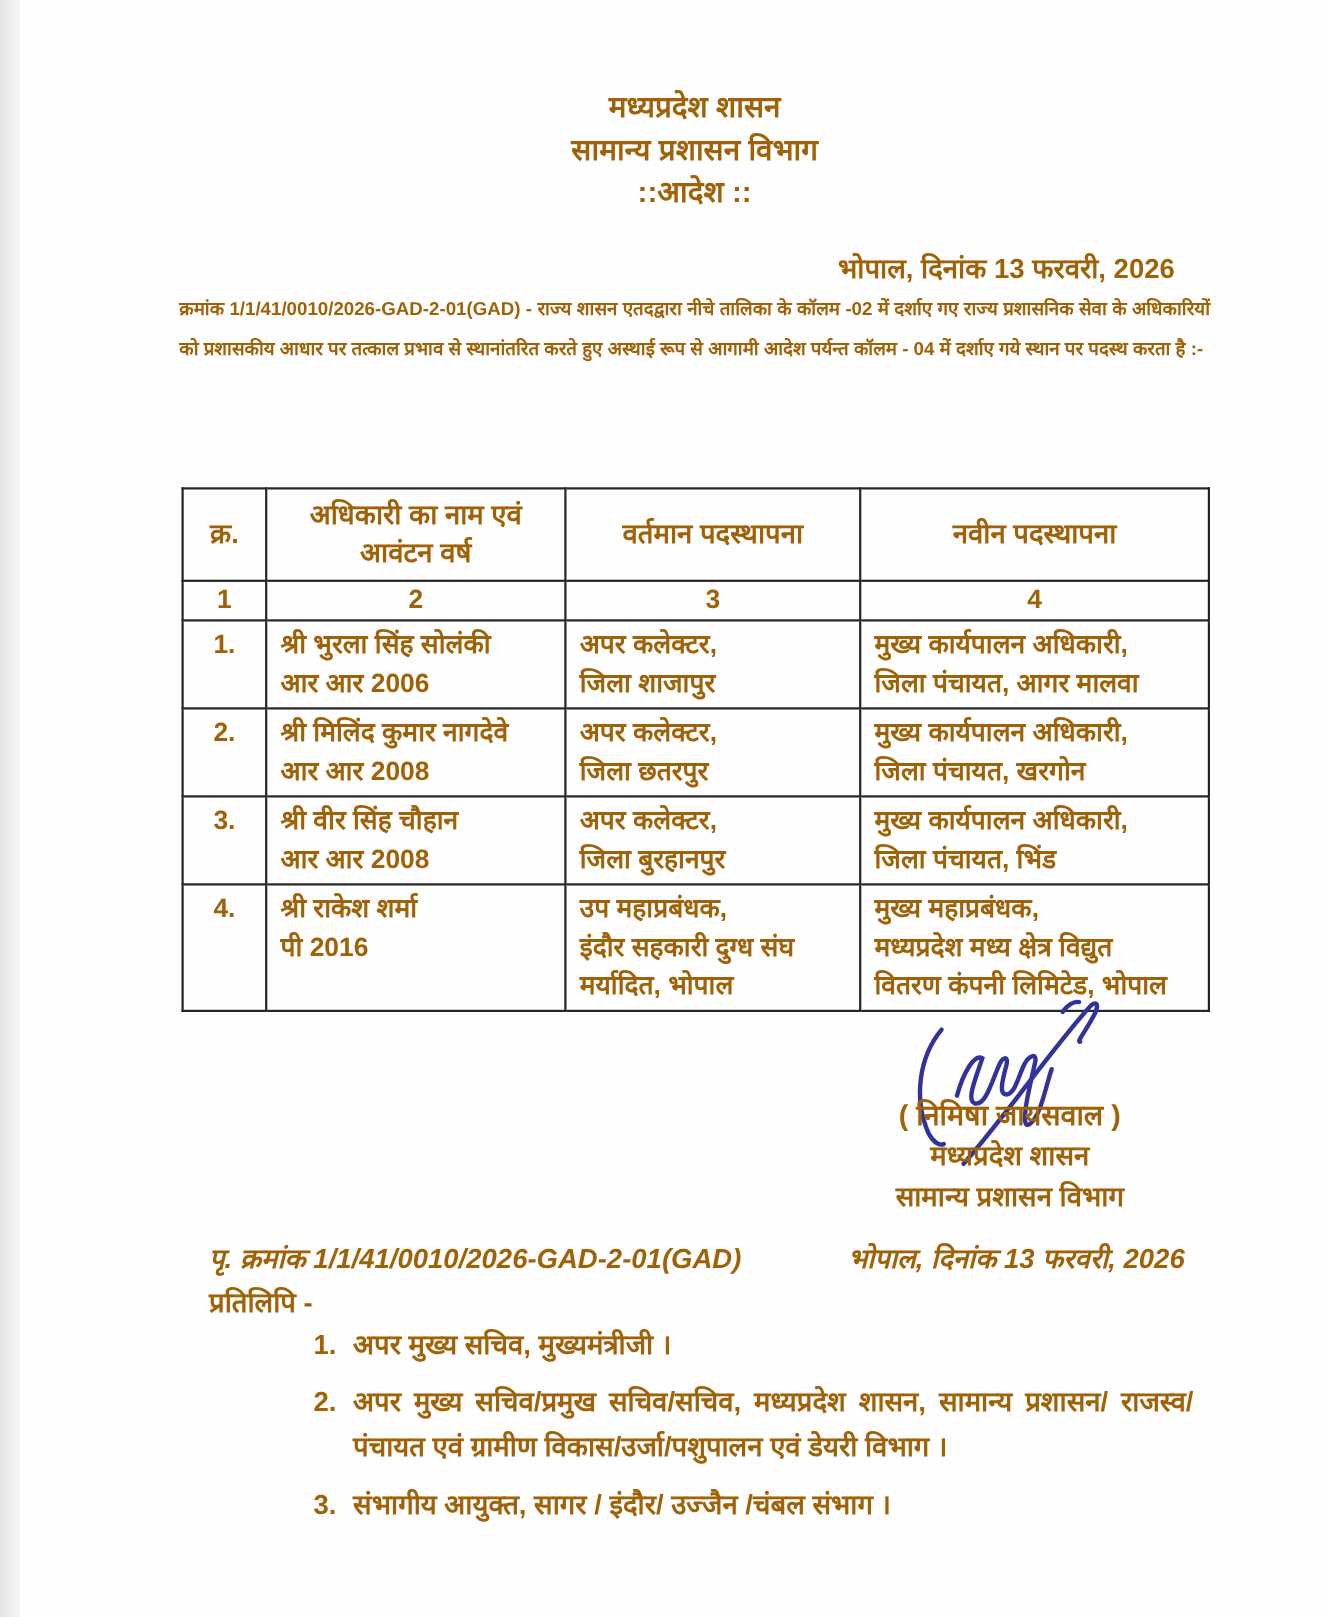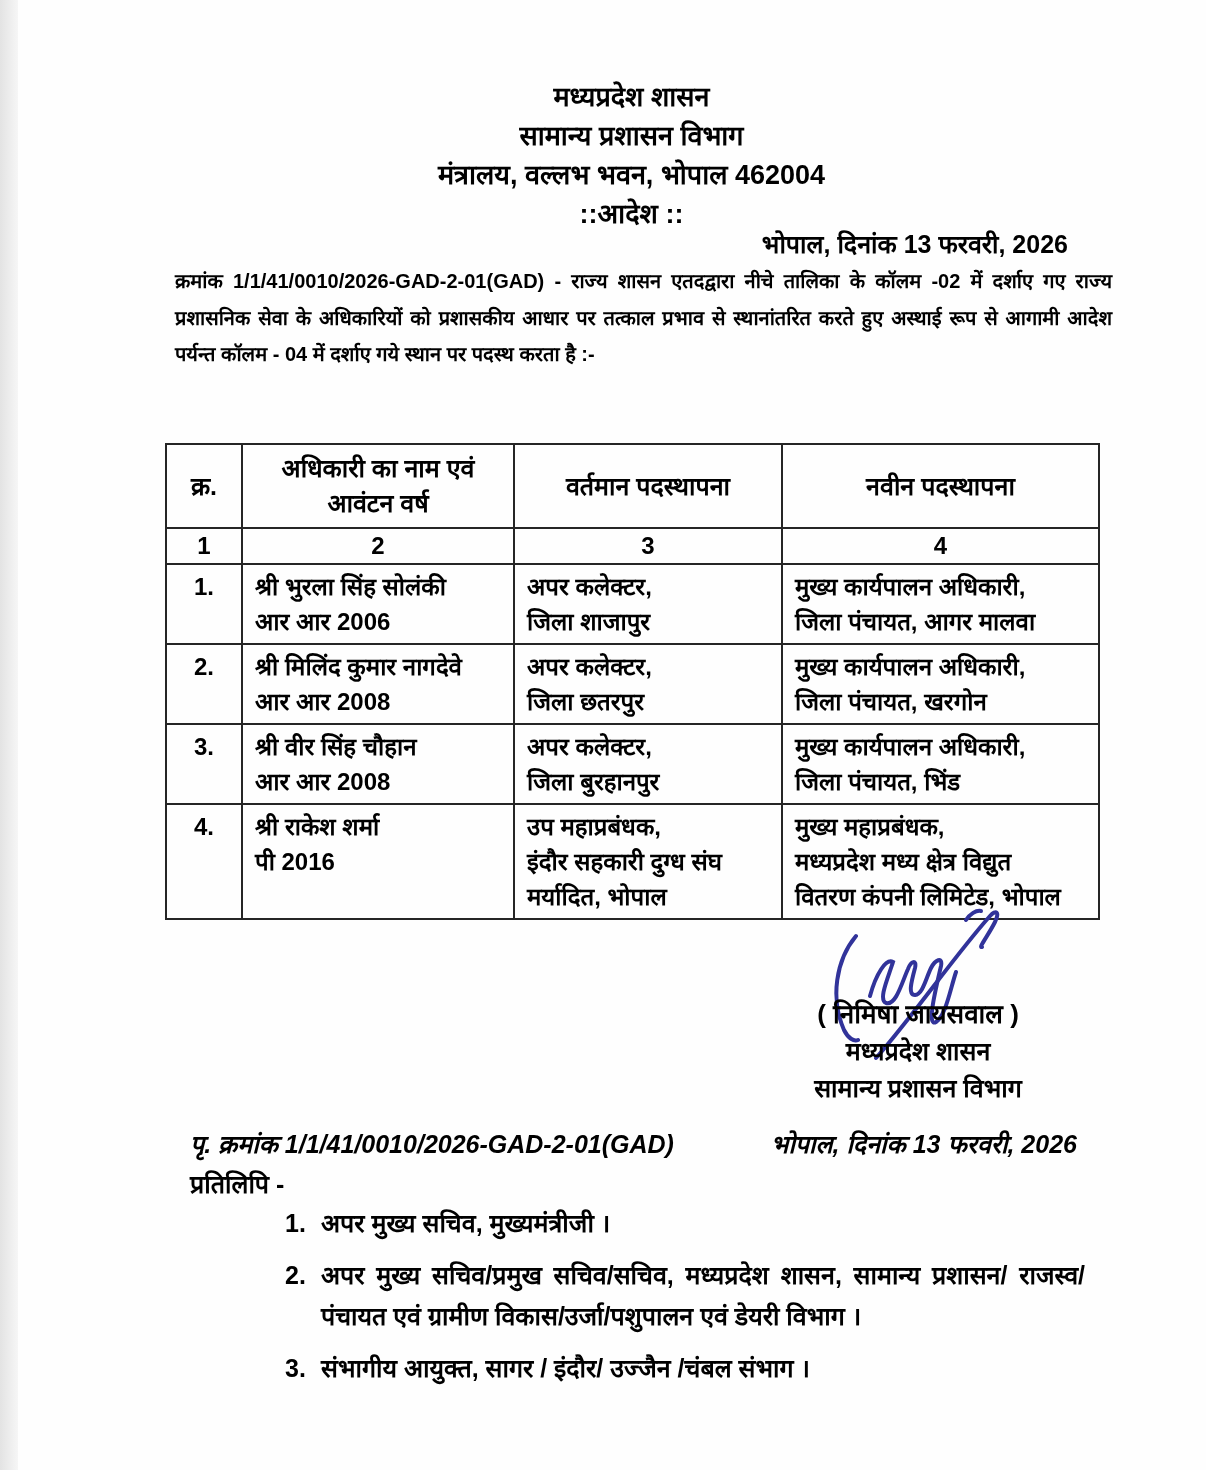--- a/index.html
+++ b/index.html
@@ -2,37 +2,37 @@
 <html><head>
 <meta charset="utf-8">
 <style>
   html, body { margin: 0; padding: 0; background: #ffffff; }
   .page {
     position: relative;
     width: 1206px;
     height: 1470px;
     background: #fefefe;
     font-family: "Liberation Sans", sans-serif;
-    color: #000000;
+    color: #a16207;
     overflow: hidden;
   }
   .scan-edge {
     position: absolute; left: 0; top: 0; width: 18px; height: 100%;
     background: linear-gradient(to right, #e3e3e3, #f6f6f6);
   }
   .content { position: absolute; left: 163px; top: 0; width: 937px; height: 100%; }
 
   .doc-header { position: absolute; top: 78px; left: 0; width: 100%; text-align: center;
     font-size: 27px; font-weight: 700; line-height: 39px; }
 
   .dateline-top { position: absolute; top: 226px; right: 32px;
     font-size: 25px; font-weight: 700; }
 
-  .order-para { position: absolute; top: 263px; left: 12px; width: 100%;
-    font-size: 20px; font-weight: 600; line-height: 36.5px; text-align: justify; }
+  .order-para { position: absolute; top: 263px; left: 0; width: 100%;
+    font-size: 17px; font-weight: 600; line-height: 36.5px; text-align: justify; }
   .order-para .ref { font-weight: 700; }
 
   table.transfer { position: absolute; top: 419px; left: 2px; width: 933px;
     border-collapse: collapse; table-layout: fixed; margin-top: 24px; }
   table.transfer th, table.transfer td {
     border: 2.5px solid #252525; padding: 4px 8px 4px 12px;
     font-size: 24px; line-height: 35px; vertical-align: top;
     font-weight: 600; white-space: pre-line; overflow: hidden;
   }
   table.transfer th { font-weight: 700; font-size: 25px; vertical-align: middle; text-align: center; padding: 6px 4px; }
@@ -62,21 +62,20 @@
 <body>
 
 <div class="page">
   <div class="scan-edge"></div>
 
   <div class="content">
 
     <div class="doc-header">
       <div>मध्यप्रदेश शासन</div>
       <div>सामान्य प्रशासन विभाग</div>
-      <div>मंत्रालय, वल्लभ भवन, भोपाल 462004</div>
       <div>::आदेश ::</div>
     </div>
 
     <div class="dateline-top">भोपाल, दिनांक  13 फरवरी, 2026</div>
 
     <div class="order-para">
       <span class="ref">क्रमांक  1/1/41/0010/2026-GAD-2-01(GAD) - </span>
       <span>राज्य शासन एतदद्वारा नीचे तालिका के कॉलम -02 में दर्शाए गए राज्य प्रशासनिक सेवा के अधिकारियों को प्रशासकीय आधार पर तत्काल प्रभाव से स्थानांतरित करते हुए अस्थाई रूप से आगामी आदेश पर्यन्त कॉलम - 04 में दर्शाए गये स्थान पर पदस्थ करता है :-</span>
     </div>
 

